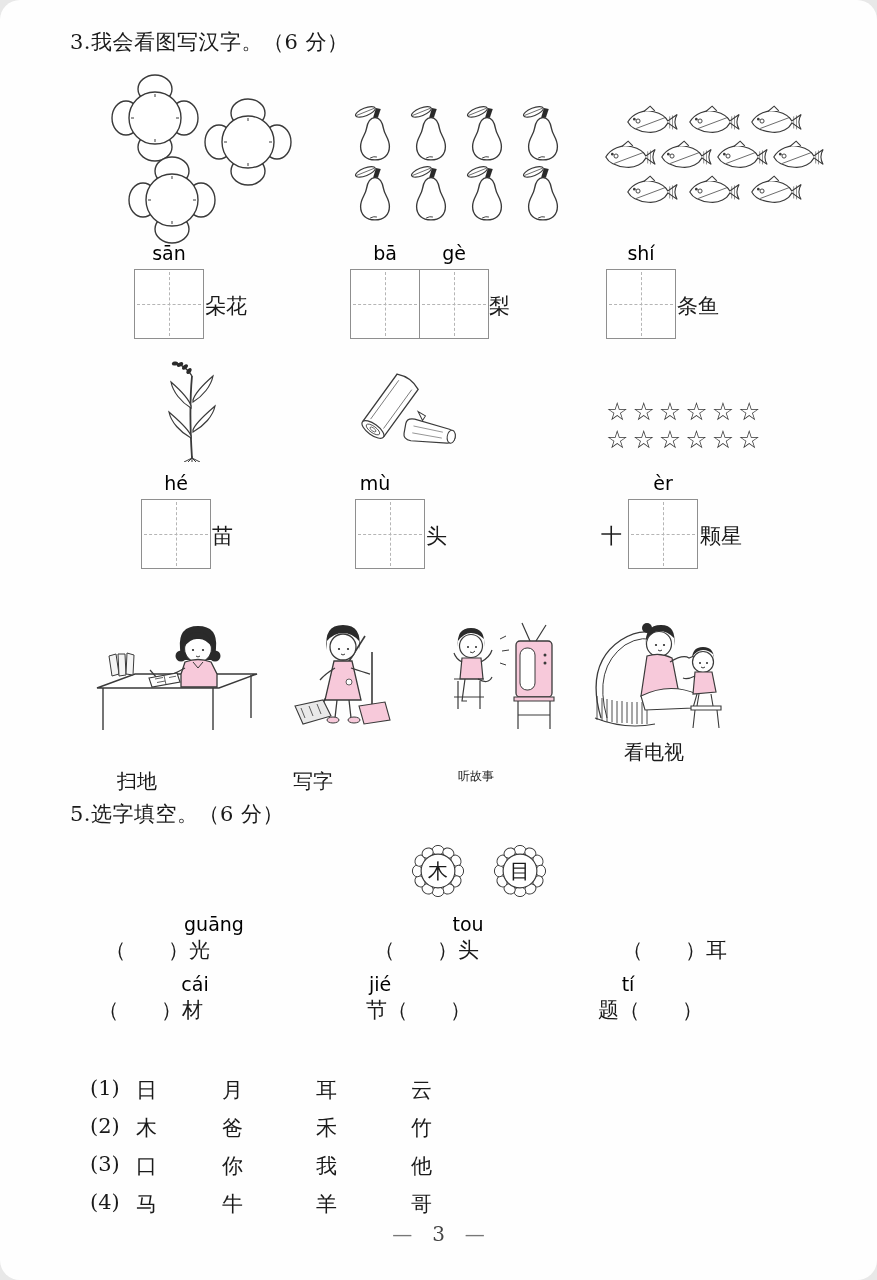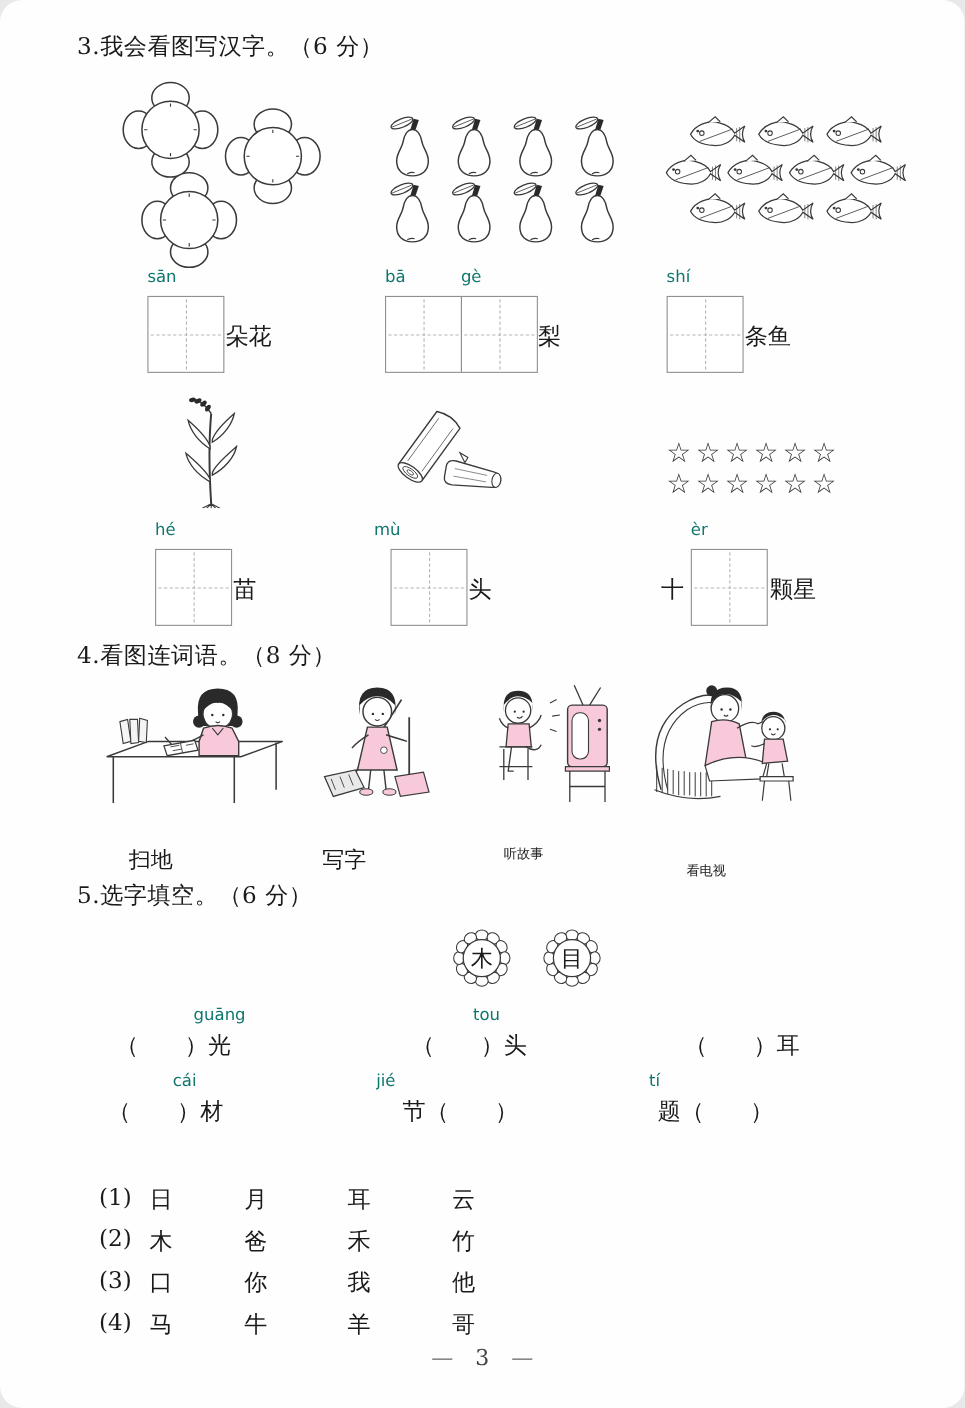--- a/index.html
+++ b/index.html
@@ -1,21 +1,21 @@
 <!DOCTYPE html>
 <html><head>
 <meta charset="utf-8">
 <style>
   html,body{margin:0;padding:0;background:#e8e8e8;}
   .page{position:relative;width:877px;height:1280px;background:#fefefe;margin:0 auto;
         font-family:"DejaVu Serif","Liberation Serif",serif;color:#1a1a1a;overflow:hidden;border-radius:20px;}
   .hdr{position:absolute;font-size:21px;letter-spacing:.5px;white-space:nowrap;}
   .cn{position:absolute;font-size:21px;white-space:nowrap;}
   .py{position:absolute;font-family:"DejaVu Sans","Liberation Sans",sans-serif;
-      font-size:15px;color:#0f766e;white-space:nowrap;}
+      font-size:19px;color:#000000;text-align:center;white-space:nowrap;}
   .tian{position:absolute;width:70px;height:70px;border:1.5px solid #8f8f8f;background:#fff;box-sizing:border-box;}
   .tian::before{content:"";position:absolute;left:50%;top:2px;bottom:2px;border-left:1px dashed #b5b5b5;}
   .tian::after{content:"";position:absolute;top:50%;left:2px;right:2px;border-top:1px dashed #b5b5b5;}
   .pic{position:absolute;}
   .irow{display:flex;justify-content:center;align-items:center;}
   .starrow{font-size:25px;line-height:28px;letter-spacing:4px;color:#333;
            font-family:"DejaVu Sans",sans-serif;white-space:nowrap;}
   .q6row{position:absolute;left:90px;display:grid;grid-template-columns:46px 86px 94px 95px auto;
          font-size:21px;}
   .footer{position:absolute;top:1222px;left:0;width:100%;text-align:center;font-size:20px;color:#444;}
@@ -292,21 +292,20 @@
 
   <div class="py" style="left:340px;top:472px;width:70px">mù</div>
   <div class="tian" style="left:355px;top:499px"></div>
   <div class="cn" style="left:426px;top:522px">头</div>
 
   <div class="cn" style="left:601px;top:522px">十</div>
   <div class="py" style="left:628px;top:472px;width:70px">èr</div>
   <div class="tian" style="left:628px;top:499px"></div>
   <div class="cn" style="left:700px;top:522px">颗星</div>
 
-  <div class="hdr" style="left:70px;top:582px">4.看图连词语。（8 分）</div>
 
   <div class="pic" style="left:85px;top:616px">
     <svg width="185" height="120" viewBox="0 0 185 120">
       <path d="M12,72 L134,72 L172,58 L50,58 Z" fill="#fff" stroke="#3a3a3a" stroke-width="1.4"></path>
       <path d="M18,72 L18,114 M128,72 L128,114 M166,59 L166,102" fill="none" stroke="#3a3a3a" stroke-width="1.4"></path>
       <g fill="#f4f4f4" stroke="#3a3a3a" stroke-width="1">
         <path d="M24,40 l7,-2 3,20 -7,2 z"></path>
           <path d="M33,38 l7,0 1,21 -7,1 z"></path>
           <path d="M42,37 l7,2 -1,20 -7,-1 z"></path>
       </g>
@@ -394,21 +393,21 @@
       <path d="M110,60 Q102,64 98,62" fill="none" stroke="#3a3a3a" stroke-width="1.1"></path>
       <path d="M114,78 L112,90 M126,78 L128,90" stroke="#3a3a3a" stroke-width="1.1"></path>
       <path d="M106,90 L136,90 L136,94 L106,94 Z" fill="#fff" stroke="#3a3a3a" stroke-width="1.1"></path>
       <path d="M110,94 L108,112 M132,94 L134,112" stroke="#3a3a3a" stroke-width="1.1"></path>
     </svg>
   </div>
 
   <div class="cn" style="left:117px;top:768px;font-size:20px">扫地</div>
   <div class="cn" style="left:293px;top:768px;font-size:20px">写字</div>
   <div class="cn" style="left:458px;top:768px;font-size:12px">听故事</div>
-  <div class="cn" style="left:624px;top:783px;font-size:12px">看电视</div>
+  <div class="cn" style="left:624px;top:739px;font-size:20px">看电视</div>
 
   <div class="hdr" style="left:70px;top:800px">5.选字填空。（6 分）</div>
 
   <div class="badge" style="left:410px;top:843px">
     <svg width="56" height="56" viewBox="0 0 58 58">
       <g fill="#fff" stroke="#3a3a3a" stroke-width="1">
         <ellipse cx="29" cy="7.5" rx="6" ry="5" transform="rotate(0 29 29)"></ellipse>
         <ellipse cx="29" cy="7.5" rx="6" ry="5" transform="rotate(30 29 29)"></ellipse>
         <ellipse cx="29" cy="7.5" rx="6" ry="5" transform="rotate(60 29 29)"></ellipse>
         <ellipse cx="29" cy="7.5" rx="6" ry="5" transform="rotate(90 29 29)"></ellipse>

